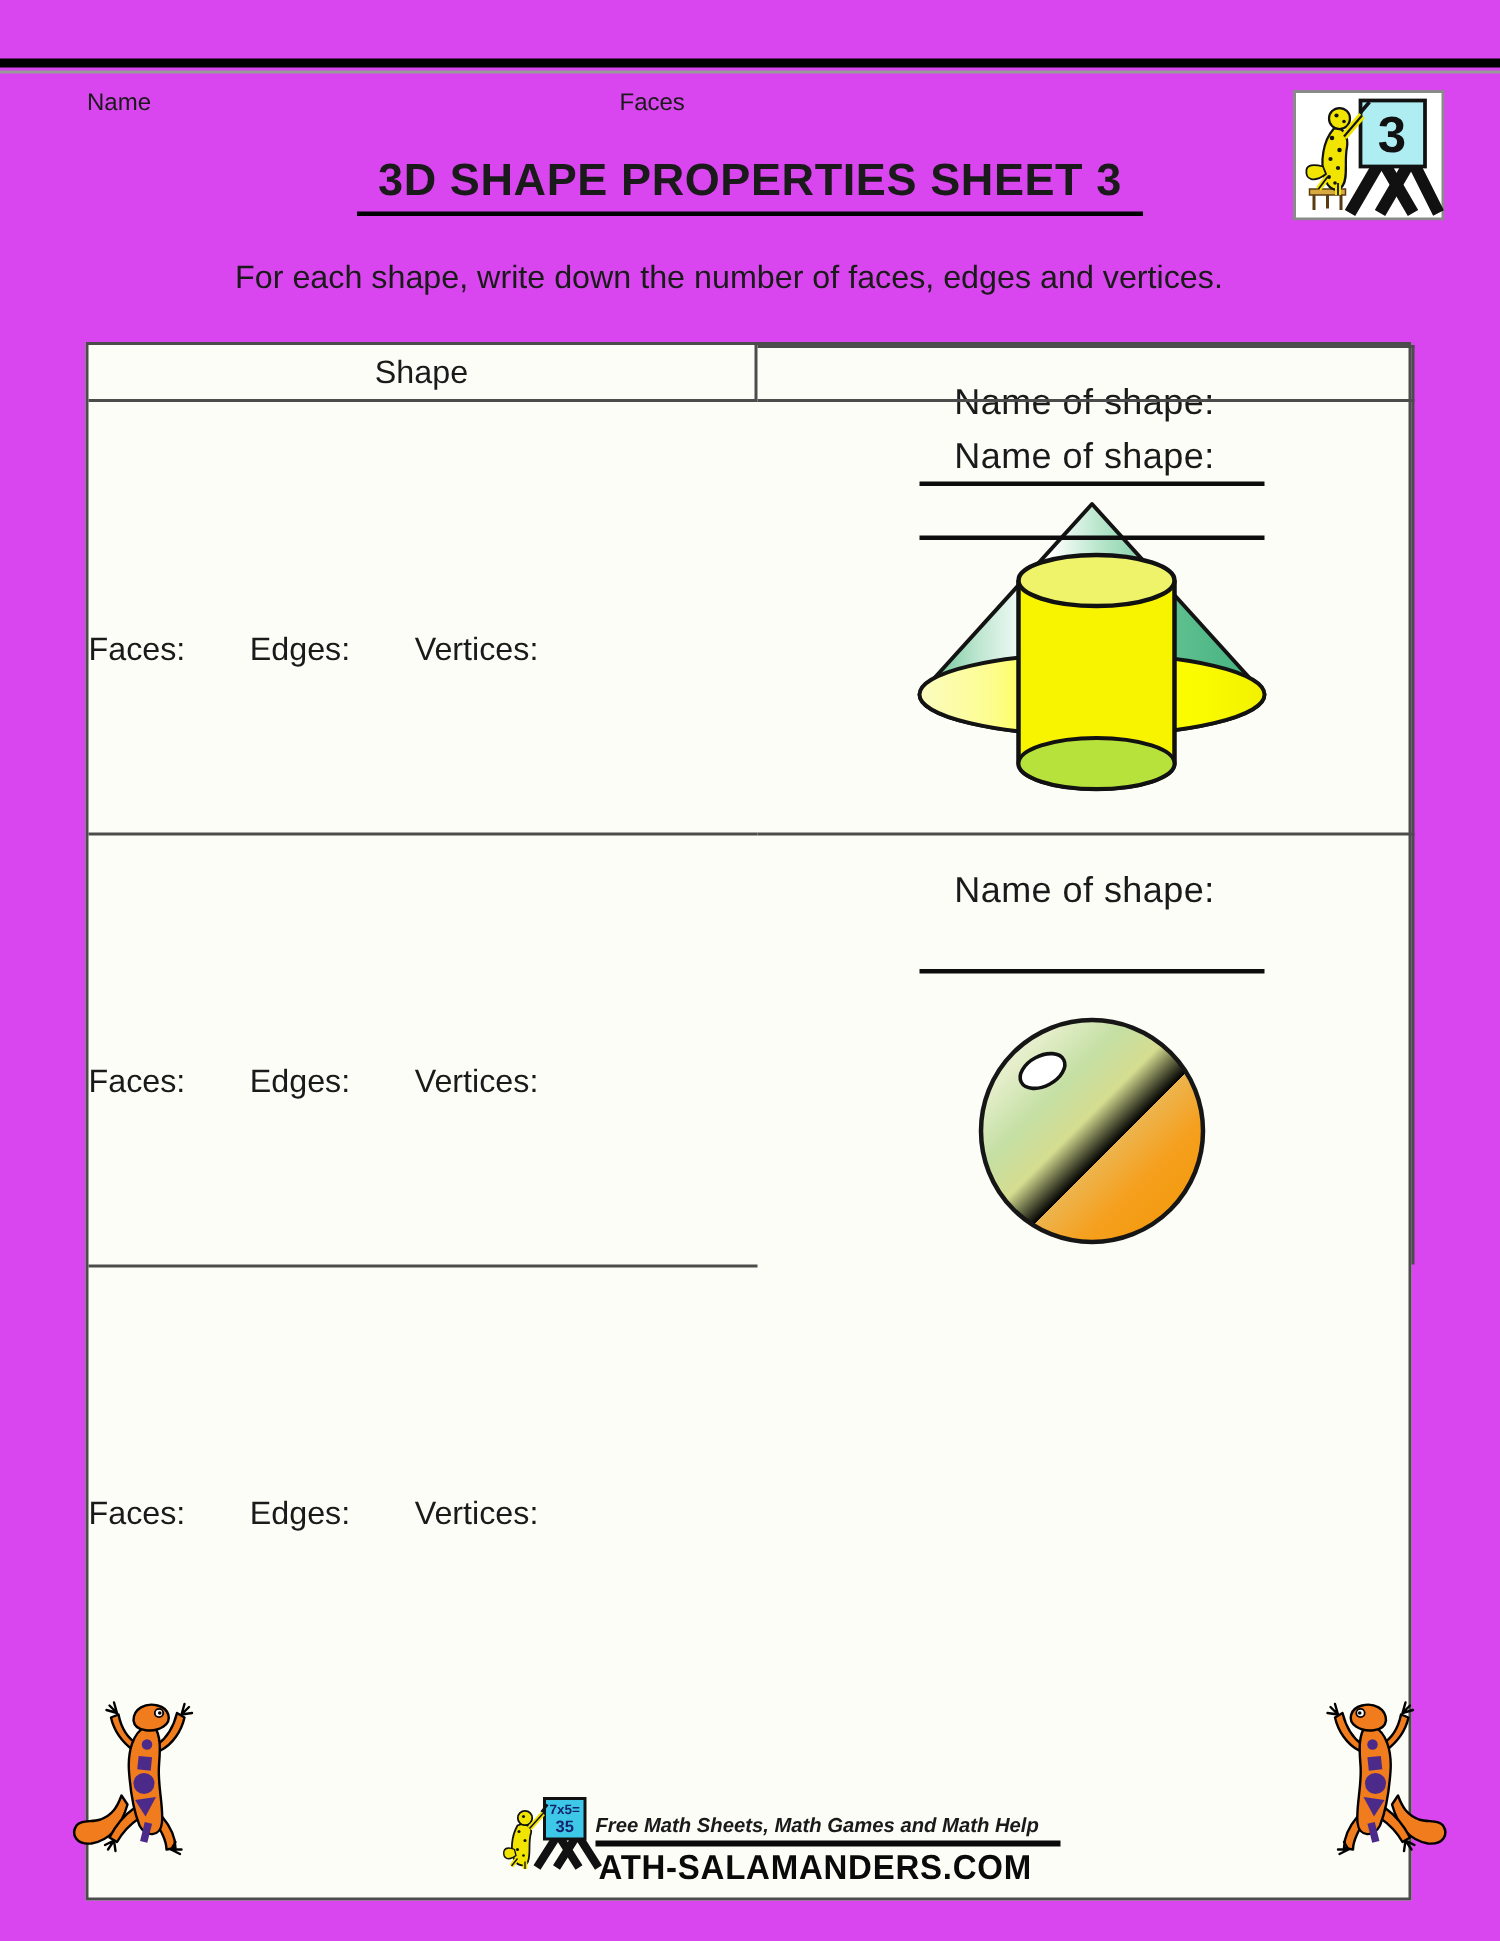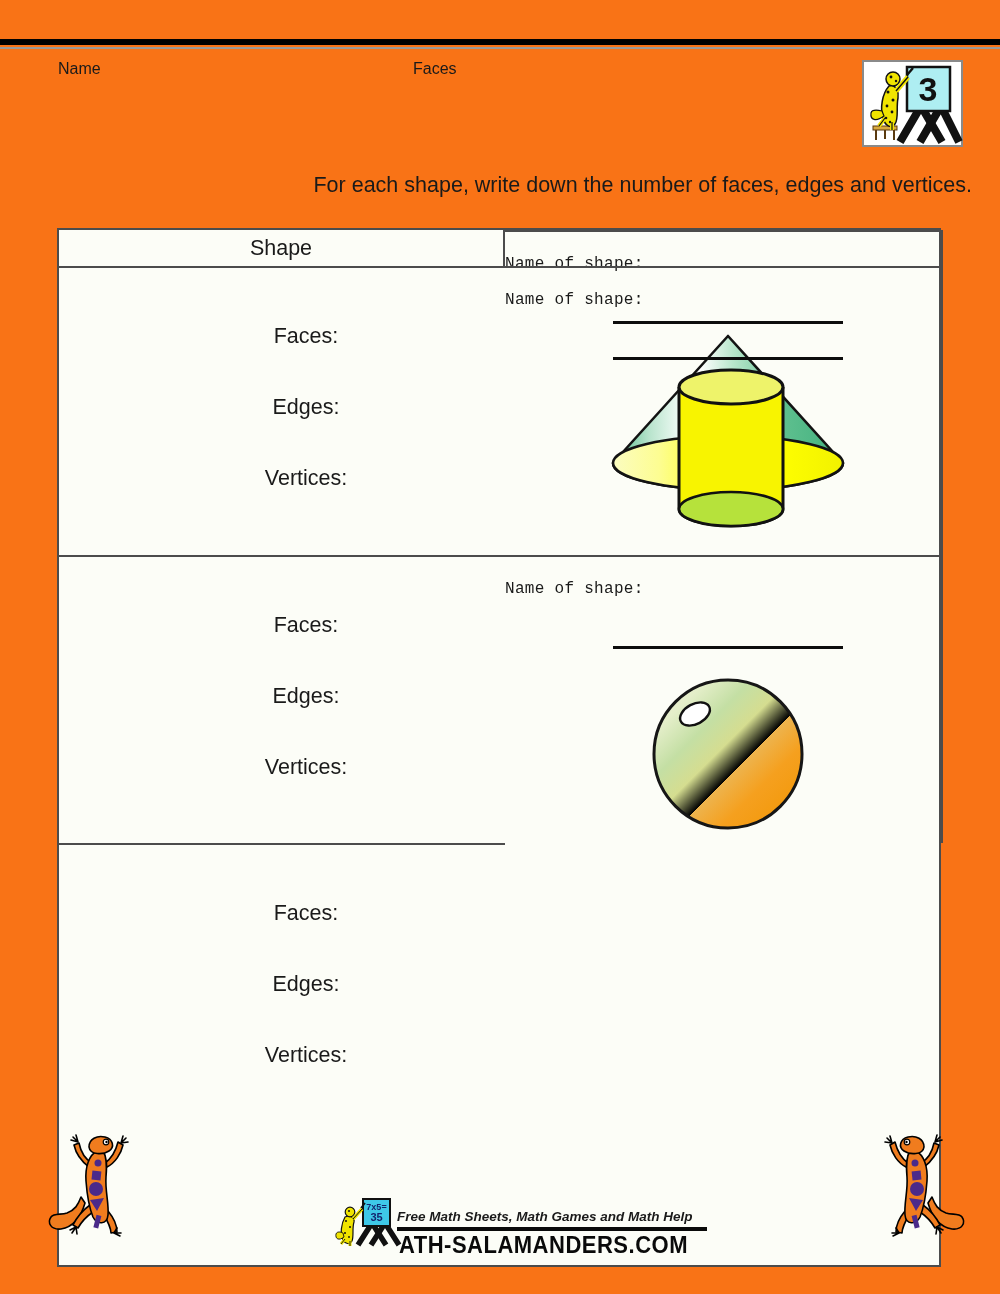--- a/index.html
+++ b/index.html
@@ -1,49 +1,49 @@
 <!DOCTYPE html>
 <html><head>
 <meta charset="utf-8">
 <style>
   html,body{margin:0;padding:0;}
   body{background:#fff;}
   .page{
     position:relative; width:1000px; height:1294px;
-    background:#f97316; overflow:hidden;
+    background:#d946ef; overflow:hidden;
     font-family:"Liberation Sans", sans-serif; color:#1a1a1a;
   }
   .abs{position:absolute;}
   
   .topbar{left:0; top:39px; width:1000px; height:6px; background:#000;}
   .topbar2{left:0; top:47px; width:1000px; height:2px; background:#9a9a9a;}
   .name-label{left:58px; top:60px; font-size:16px;}
   .date-label{left:413px; top:60px; font-size:16px;}
   .title-wrap{left:0; top:104px; width:1000px; text-align:center;}
   .title-wrap span{
     display:inline-block; font-size:30px; font-weight:bold; letter-spacing:.4px;
     padding:0 14px 3px 14px; border-bottom:3px solid #000;
   }
-  .instruction{left:0; top:173px; width:972px; text-align:right; font-size:21.5px;}
+  .instruction{left:0; top:173px; width:972px; text-align:center; font-size:21.5px;}
   
   .logo-box{left:862px; top:60px;}
   
   .sheet-table{
     left:57px; top:228px; width:884px; height:1039px;
     display:grid; grid-template-columns:446px 438px; grid-template-rows:36px 289px 288px 287px;
     border:2px solid #4c4c4c; box-sizing:border-box; background:#fcfdf7;
   }
   .cell{box-sizing:border-box; position:relative;}
   .col-l{border-right:2px solid #4c4c4c;}
   .row-line{border-top:2px solid #4c4c4c;}
   .th{display:flex; align-items:center; justify-content:center; font-size:21.5px;}
-  .prompt{position:absolute; left:0; top:23px; width:100%; text-align:left; font-size:16px; letter-spacing:.3px;font-family:Liberation Mono, monospace;}
+  .prompt{position:absolute; left:0; top:23px; width:100%; text-align:center; font-size:24px; letter-spacing:.3px;}
   .write-line{position:absolute; left:108px; top:89px; width:230px; height:2.5px; background:#0d0d0d;}
-  .props{position:absolute; left:0; top:12px; width:100%; height:100%;
-    display:flex; flex-direction:column; align-items:center; padding-top:42px; gap:43px; box-sizing:border-box;margin-left:24px;}
+  .props{position:absolute; left:0; top:0; width:100%; height:100%;
+    display:flex; flex-direction:row; align-items:center; padding-top:42px; gap:43px; box-sizing:border-box;}
   .props div{font-size:21.5px; line-height:28px;}
   .shape-svg{position:absolute;}
   
   .tagline{left:397px; top:1209px; width:310px; text-align:left; font-size:13.5px; font-weight:bold; white-space:nowrap;font-style:italic;}
   .footer-rule{left:397px; top:1227px; width:310px; height:3.5px; background:#0a0a0a;}
   .site-text{left:399px; top:1232px; font-size:22px; font-weight:900; letter-spacing:.5px; color:#0a0a0a; white-space:nowrap; transform:scaleY(1.05); transform-origin:left top;}
 </style>
 </head>
 <body>
 
@@ -90,20 +90,23 @@
             <circle cx="31" cy="40" r="1.5"></circle>
           <circle cx="25" cy="46" r="1.4"></circle>
             <circle cx="30" cy="52" r="1.4"></circle>
           <circle cx="24" cy="58" r="1.3"></circle>
             <circle cx="28" cy="62" r="1.2"></circle>
         </g>
       </g>
     </svg>
   </div>
 
+  <div class="abs title-wrap">
+    <span>3D SHAPE PROPERTIES SHEET 3</span>
+  </div>
 
   <div class="abs instruction">For each shape, write down the number of faces, edges and vertices.</div>
 
   <div class="abs sheet-table">
     <div class="cell col-l th">Shape</div>
 
     <div class="cell col-l row-line">
       <div class="prompt">Name of shape:</div>
       <div class="write-line"></div>
       <svg class="shape-svg" style="left:103px; top:100px;" width="240" height="162" viewBox="0 0 240 162">

